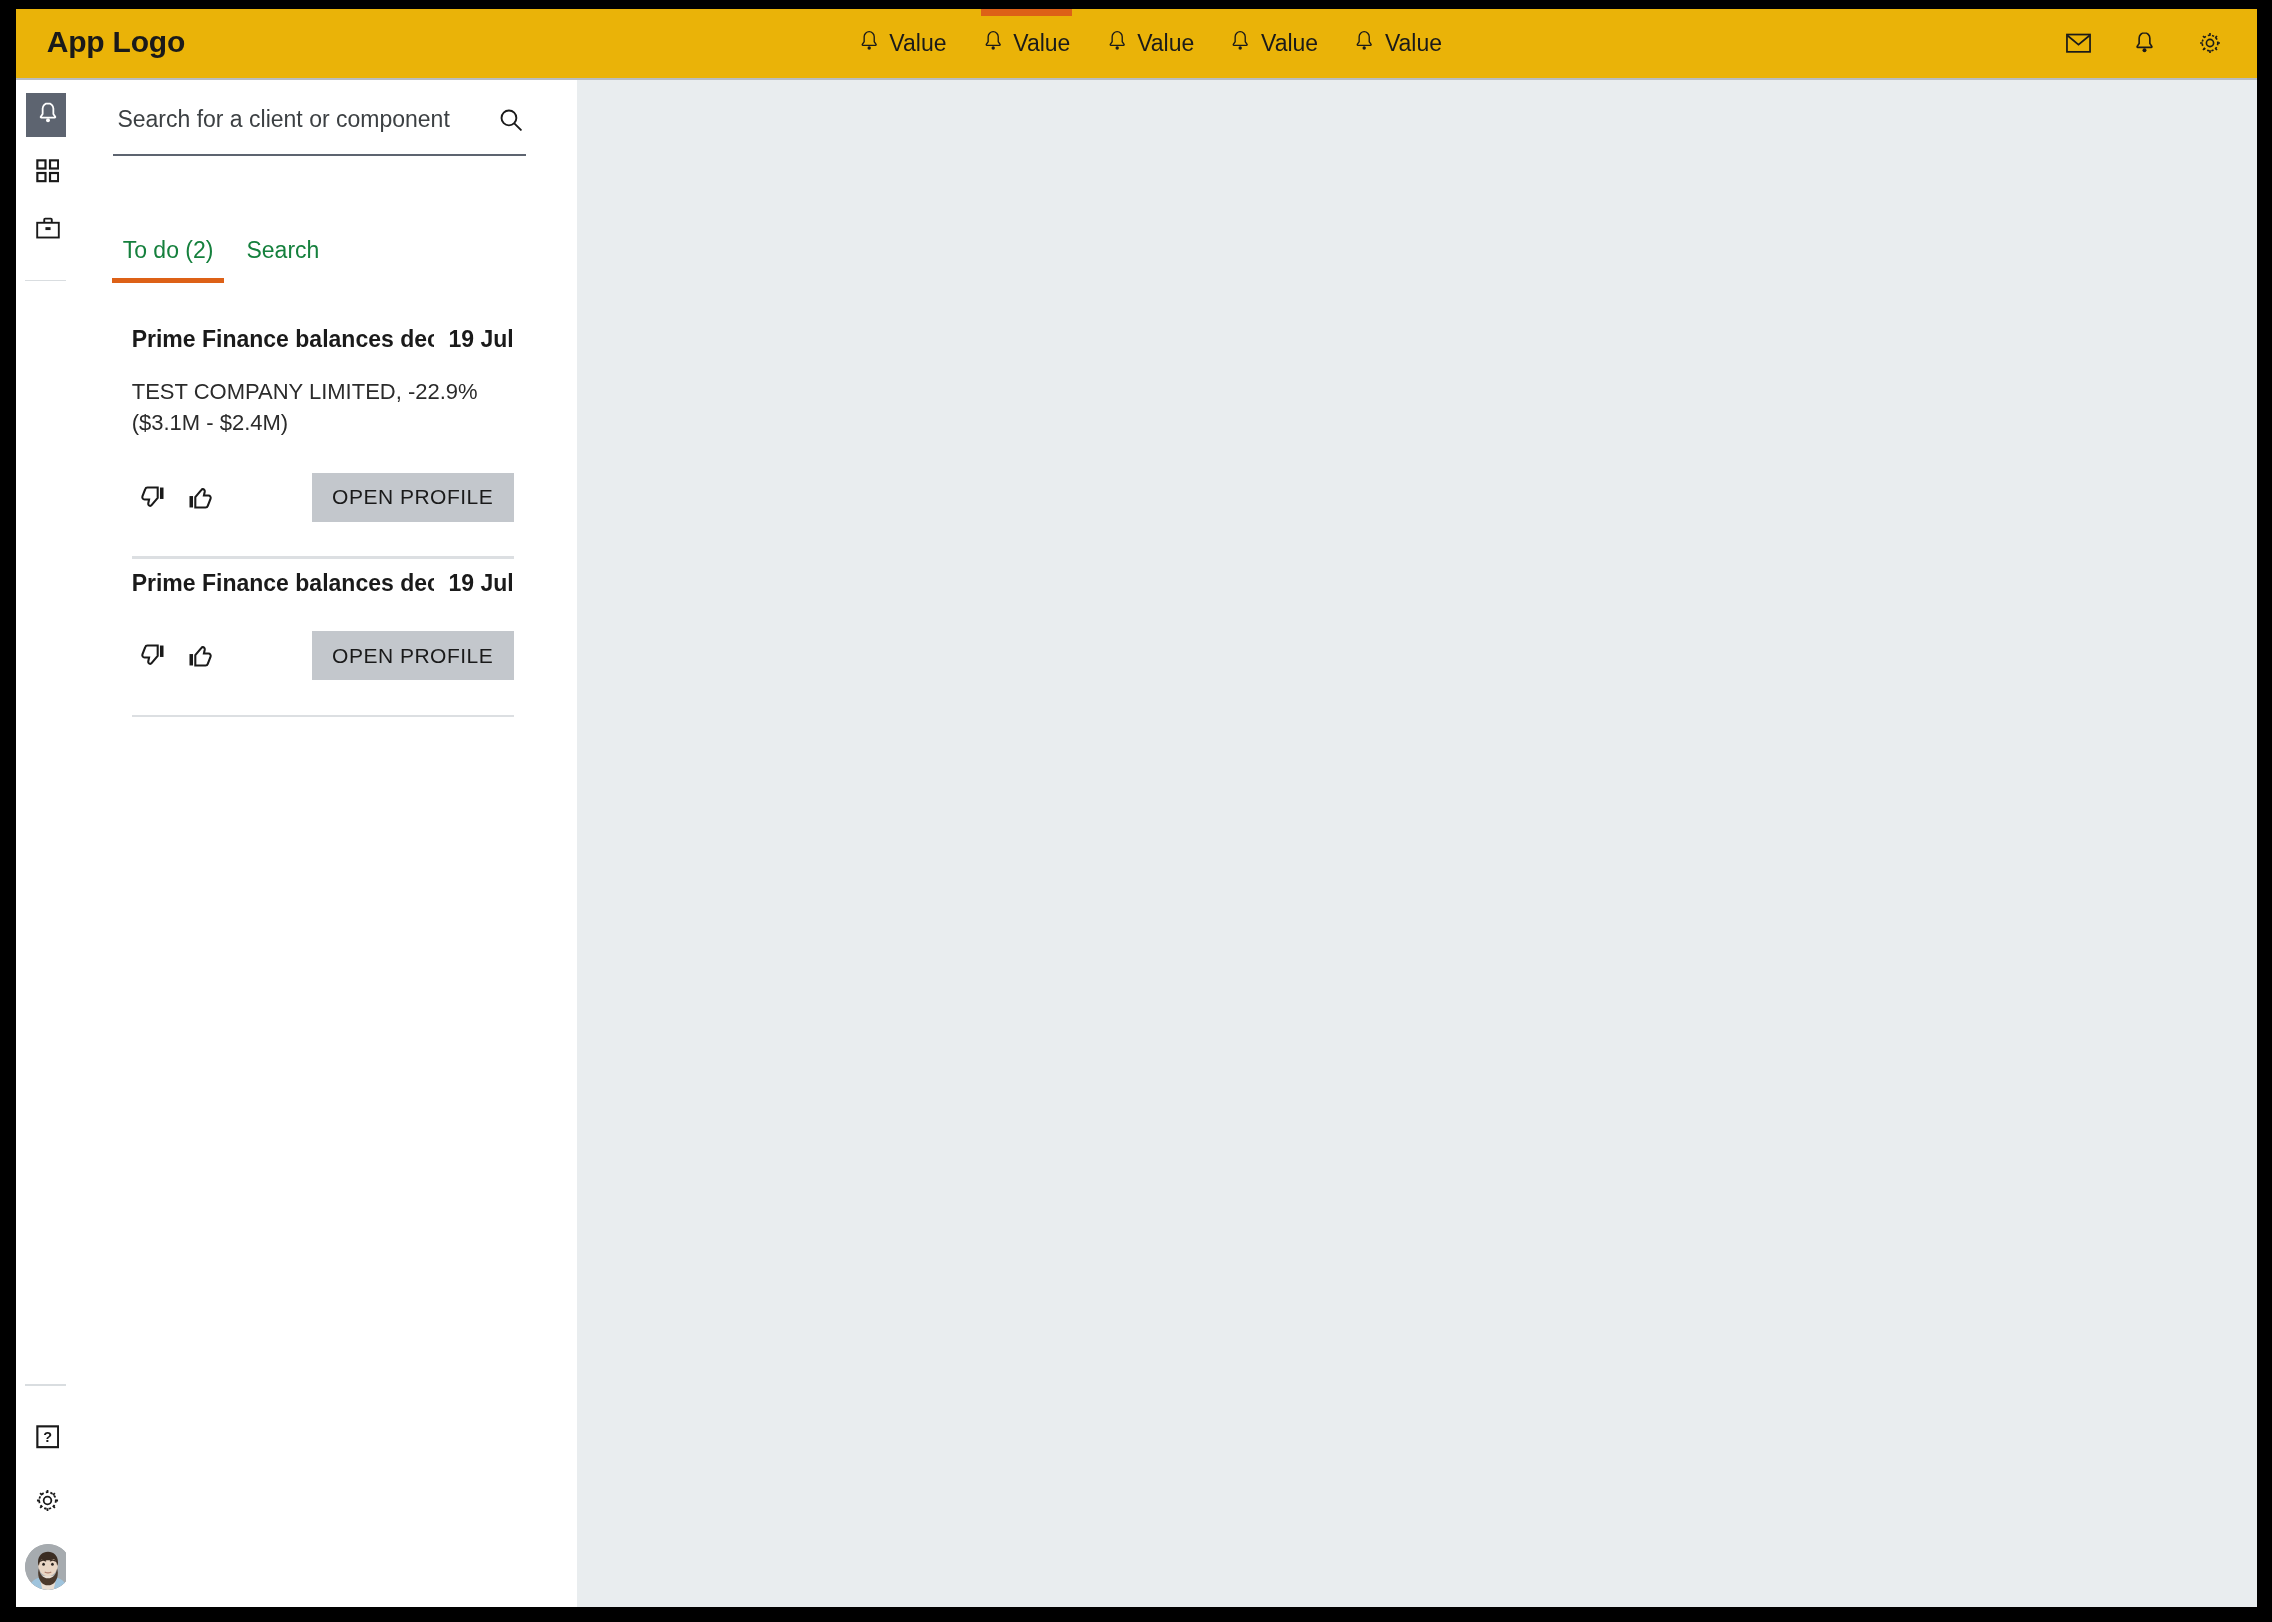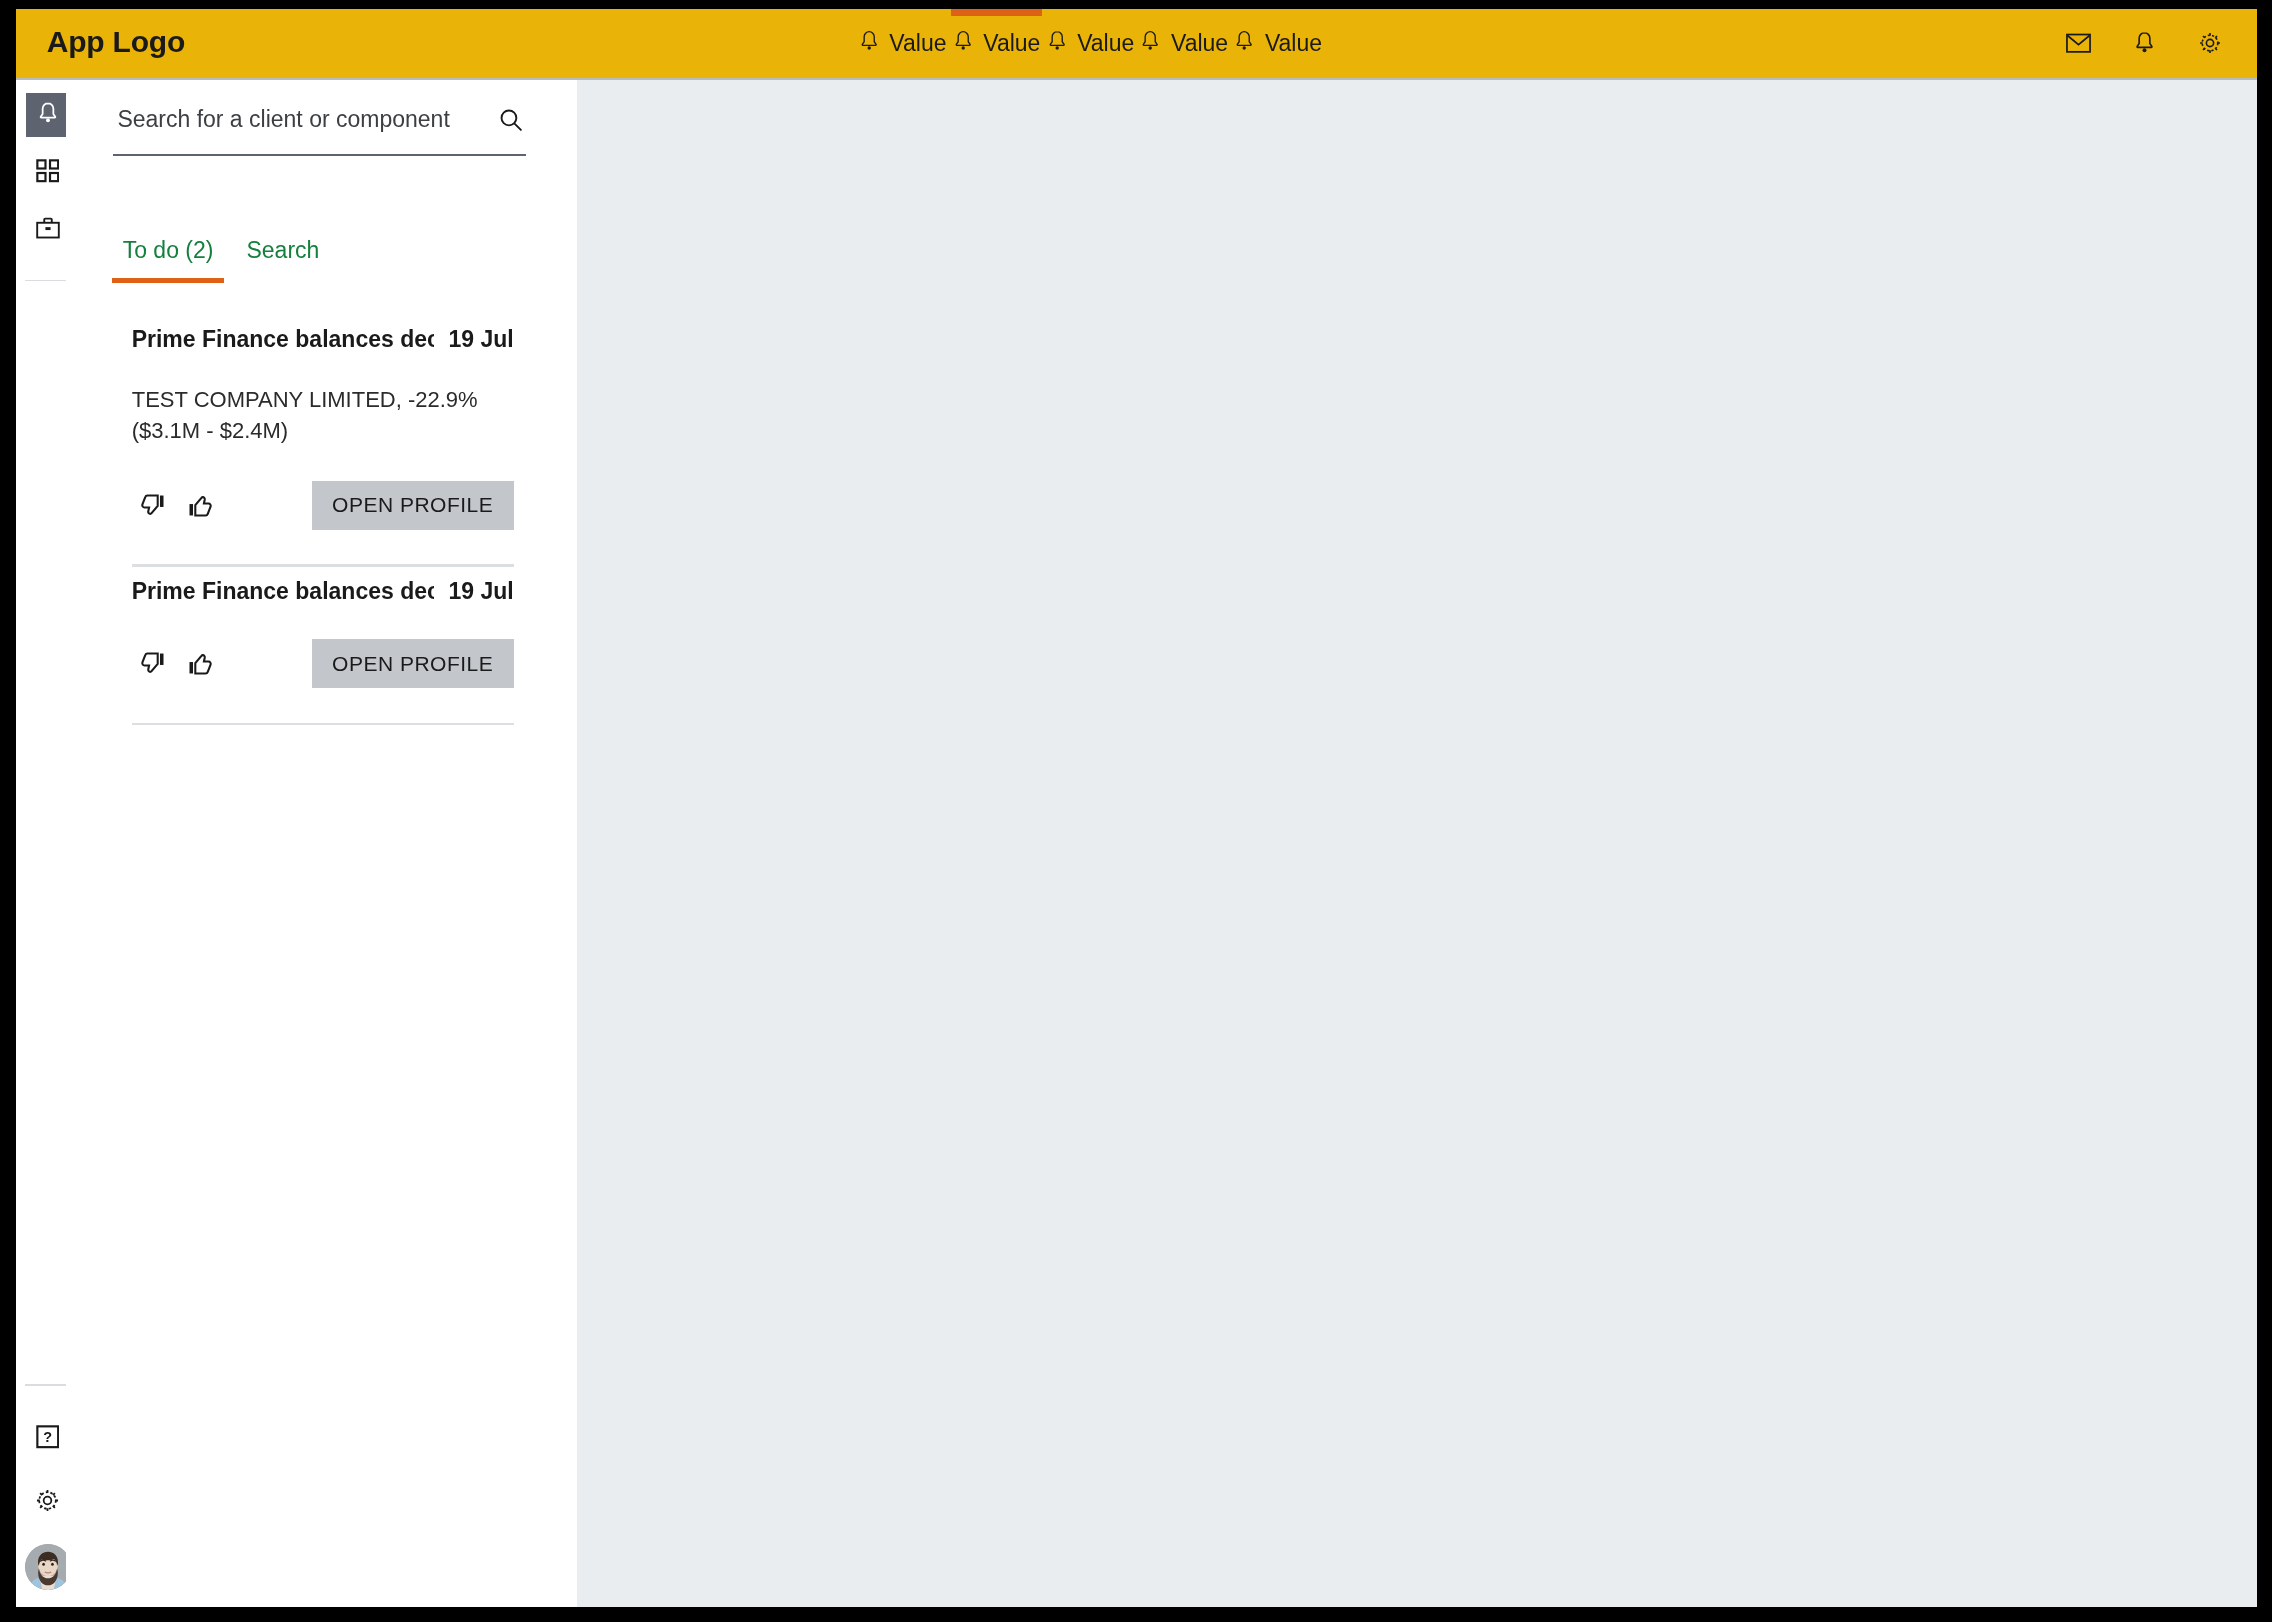--- a/index.html
+++ b/index.html
@@ -27,21 +27,21 @@
   }
   .app-logo {
     position: absolute; left: 31px; top: 15.7px;
     font-size: 30px; font-weight: bold; color: #1a1a1a;
     letter-spacing: -0.2px;
     white-space: nowrap;
   }
   .header-nav {
     position: absolute; left: 840px; top: 0;
     height: 68px;
-    display: flex; align-items: center; 
+    display: flex; align-items: center; gap: 30px;
   }
   .nav-item {
     position: relative;
     display: flex; align-items: center; gap: 10.2px;
     height: 68px;
     padding: 0 3.1px;
     cursor: pointer;
   }
   .nav-item .nav-label {
     font-size: 23px; color: #1a1a1a; white-space: nowrap;
@@ -144,21 +144,21 @@
   }
   .notif-title {
     font-size: 23px; font-weight: bold; color: #1a1a1a;
     white-space: nowrap; overflow: hidden;
   }
   .notif-date {
     font-size: 23px; font-weight: bold; color: #1a1a1a;
     white-space: nowrap;
   }
   .notif-body {
-    margin-top: 32px;
+    margin-top: 24px;
     font-size: 22px; color: #2b2b2b; line-height: 1.38;
     max-width: 369px;
   }
   .notif-actions {
     margin-top: 36px;
     display: flex; align-items: center;
     height: 46px;
   }
   .react-btn {
     width: 41px; height: 41px;

